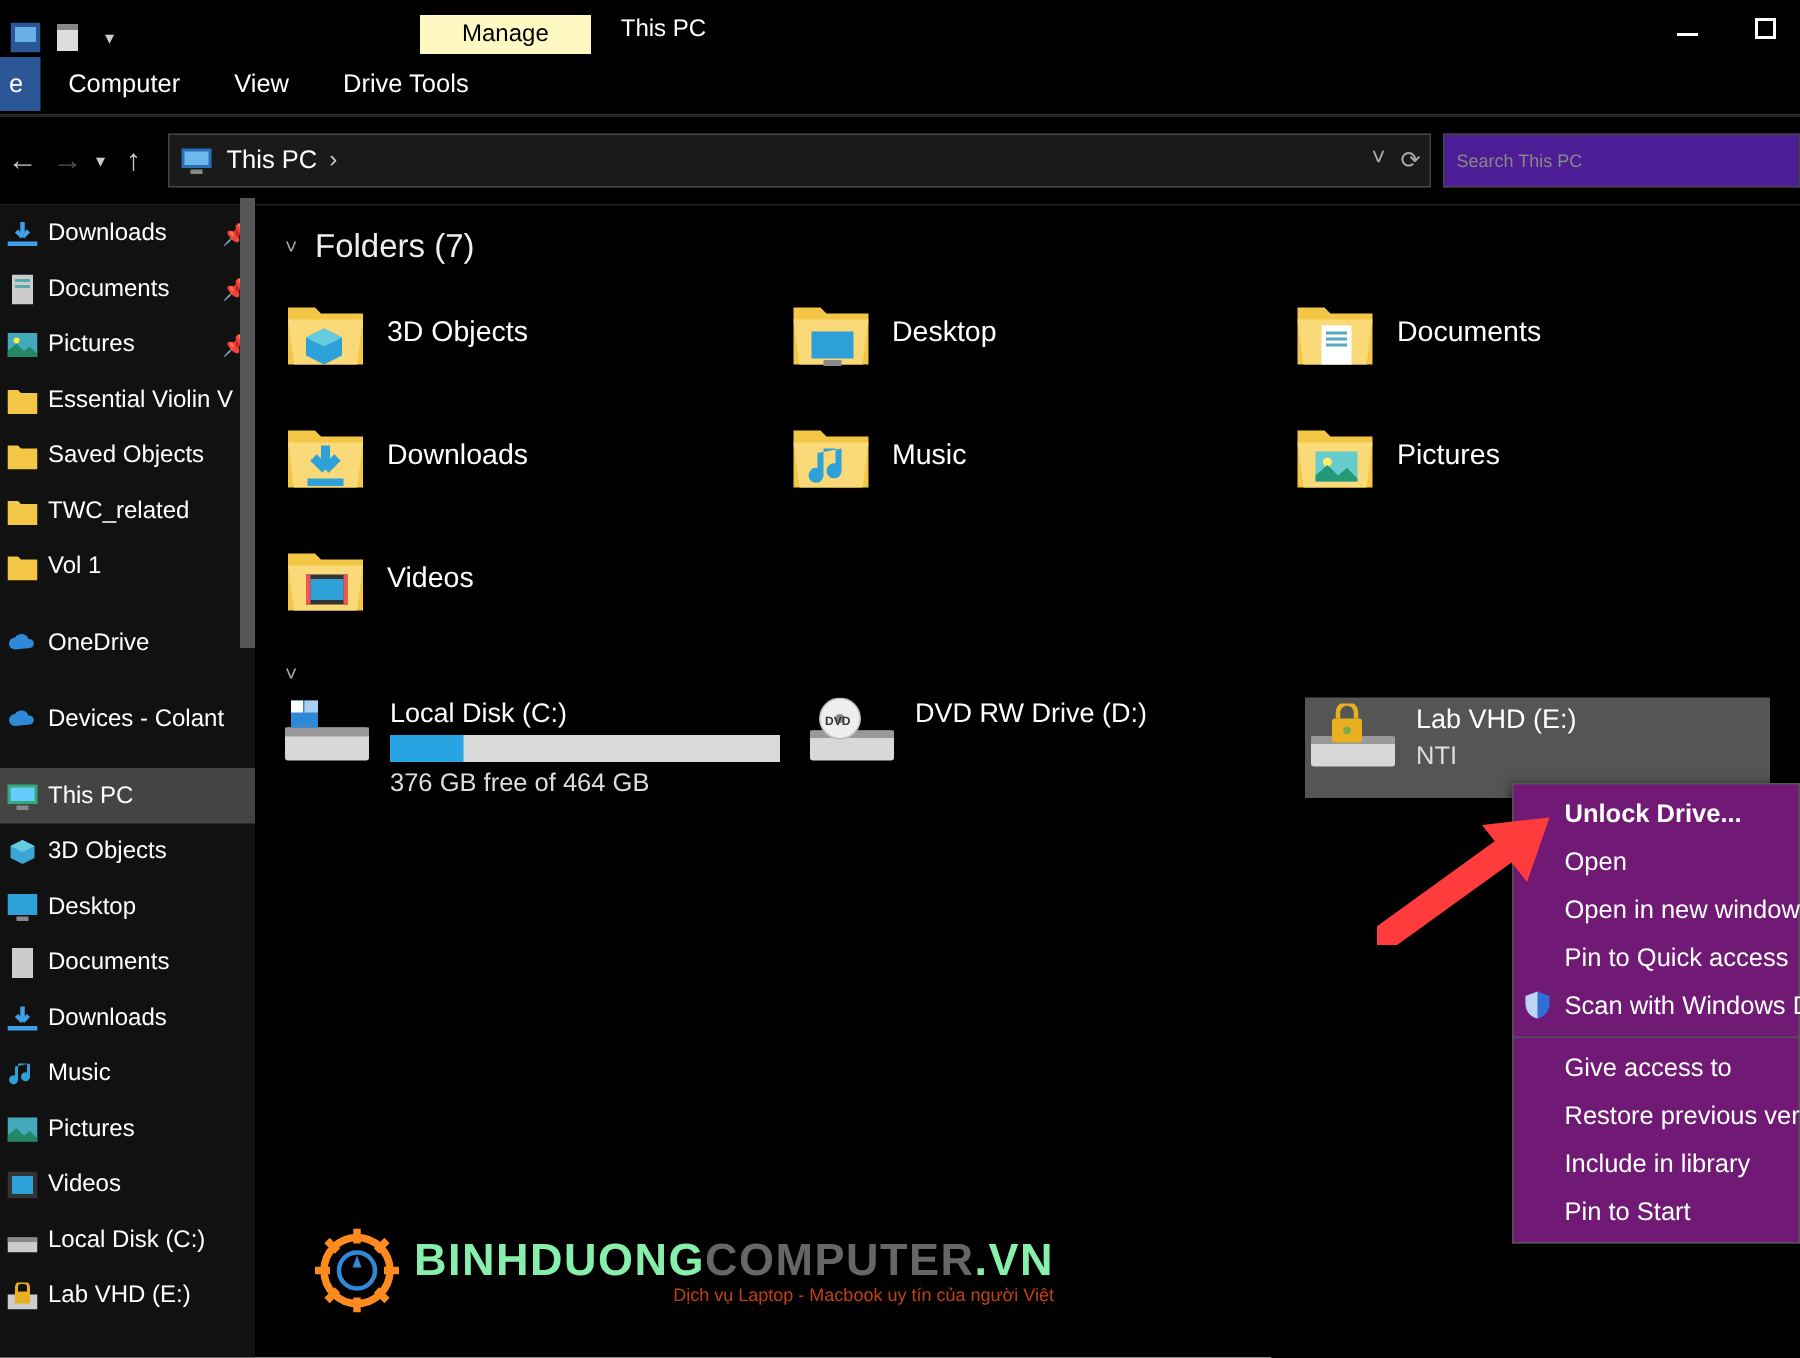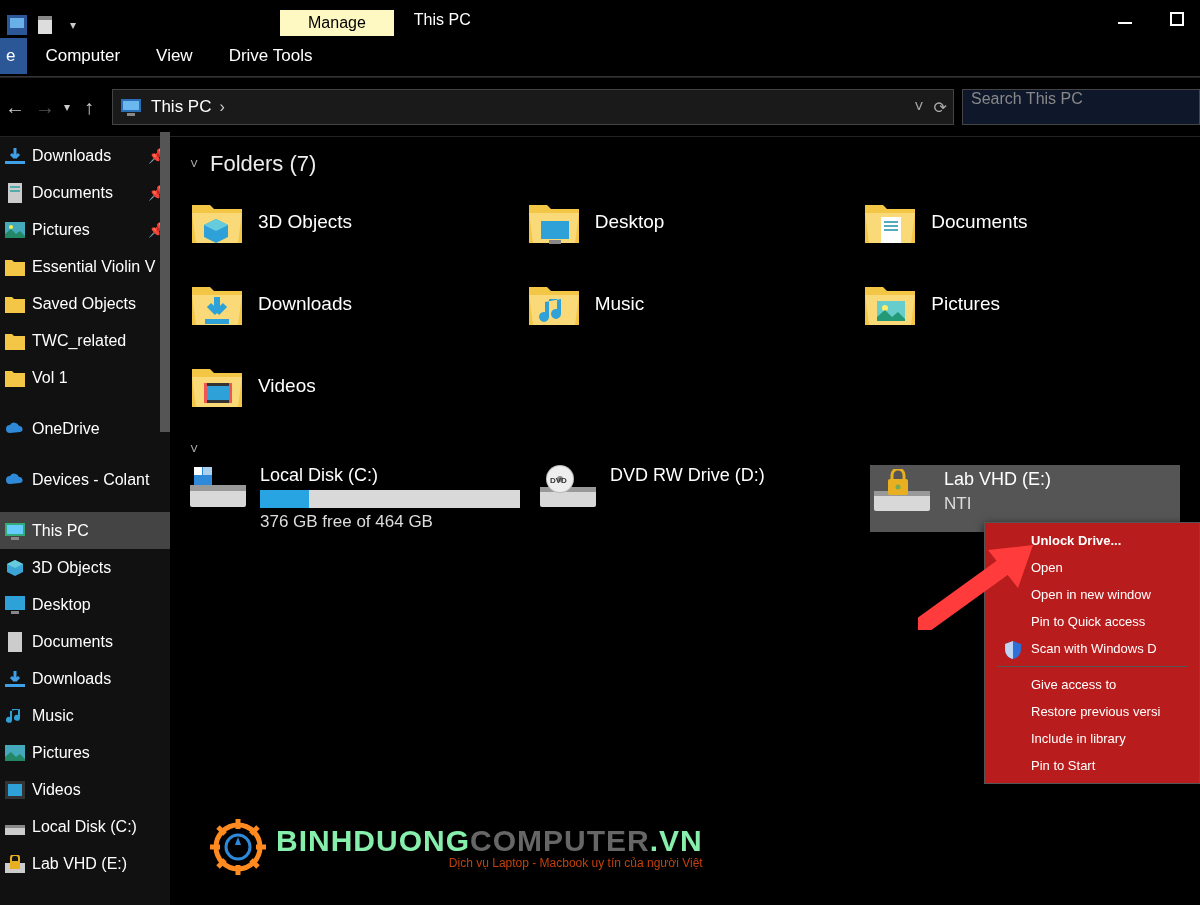--- a/index.html
+++ b/index.html
@@ -19,21 +19,21 @@
   .ribbon-sep{height:1px;background:#333;}
   
   .navbar{display:flex;align-items:center;height:46px;padding:6px 0;border-top:1px solid #222;border-bottom:1px solid #222;}
   .nav-btn{width:30px;height:30px;display:flex;align-items:center;justify-content:center;font-size:20px;color:#ccc;}
   .nav-drop{font-size:12px;color:#ccc;padding:0 4px;}
   .addressbar{flex:1;display:flex;align-items:center;background:#1a1a1a;border:1px solid #444;height:34px;margin:0 8px;padding:0 6px;}
   .pc-icon{width:24px;height:24px;margin-right:8px;}
   .crumb{font-size:17px;}
   .crumb-sep{padding:0 8px;color:#ccc;}
   .addr-right{margin-left:auto;display:flex;gap:10px;color:#aaa;}
-  .searchbox{width:220px;height:34px;background:#0f172a;border:1px solid #444;display:flex;align-items:flex-start;padding:0 8px;color:#888;font-size:16px;margin-right:0;}
+  .searchbox{width:220px;height:34px;background:#4c1d95;border:1px solid #444;display:flex;align-items:center;padding:0 8px;color:#888;font-size:12px;margin-right:0;}
   
   .body{display:flex;height:calc(100% - 128px);}
   .sidebar{width:170px;background:#111;overflow:hidden;}
   .sb-item{display:flex;align-items:center;height:37px;padding:0 4px;font-size:16px;white-space:nowrap;gap:6px;}
   .sb-item.sel{background:#444;}
   .sb-icon{width:22px;height:22px;flex:0 0 22px;display:flex;align-items:center;justify-content:center;}
   .pin{margin-left:auto;color:#aaa;font-size:14px;}
   .sb-sep{height:14px;}
   .sb-scroll{position:absolute;left:160px;top:132px;width:10px;height:300px;background:#555;}
   
@@ -49,21 +49,21 @@
   .drv-icon{width:56px;height:44px;position:relative;}
   .drv-body{display:flex;flex-direction:column;gap:4px;}
   .drv-name{font-size:18px;}
   .drv-bar{width:260px;height:18px;background:#d9d9d9;position:relative;}
   .drv-bar .fill{position:absolute;left:0;top:0;bottom:0;background:#29a4e2;}
   .drv-sub{font-size:17px;color:#ddd;}
   .drive.sel{background:#555;padding:4px;}
   
   .fold-svg{width:54px;height:54px;}
   
-  .ctx{position:absolute;right:0;top:522px;width:190px;background:#b91c1c;border:1px solid #555;font-size:13px;padding:4px 12px;box-shadow:0 2px 8px rgba(0,0,0,.6);}
+  .ctx{position:absolute;right:0;top:522px;width:190px;background:#701a75;border:1px solid #555;font-size:17px;padding:4px 0;box-shadow:0 2px 8px rgba(0,0,0,.6);}
   .ctx-item{padding:6px 10px 6px 34px;white-space:nowrap;position:relative;}
   .ctx-item.bold{font-weight:600;color:#fff;}
   .ctx-sep{height:1px;background:#555;margin:4px 0;}
   .ctx-ico{position:absolute;left:6px;top:5px;width:20px;height:20px;}
   
   .arrow{position:absolute;left:918px;top:540px;width:120px;height:90px;}
   
   .hand{position:absolute;left:450px;top:400px;width:80px;height:80px;}
   
   .wm{position:absolute;left:210px;bottom:30px;display:flex;align-items:center;gap:10px;}

